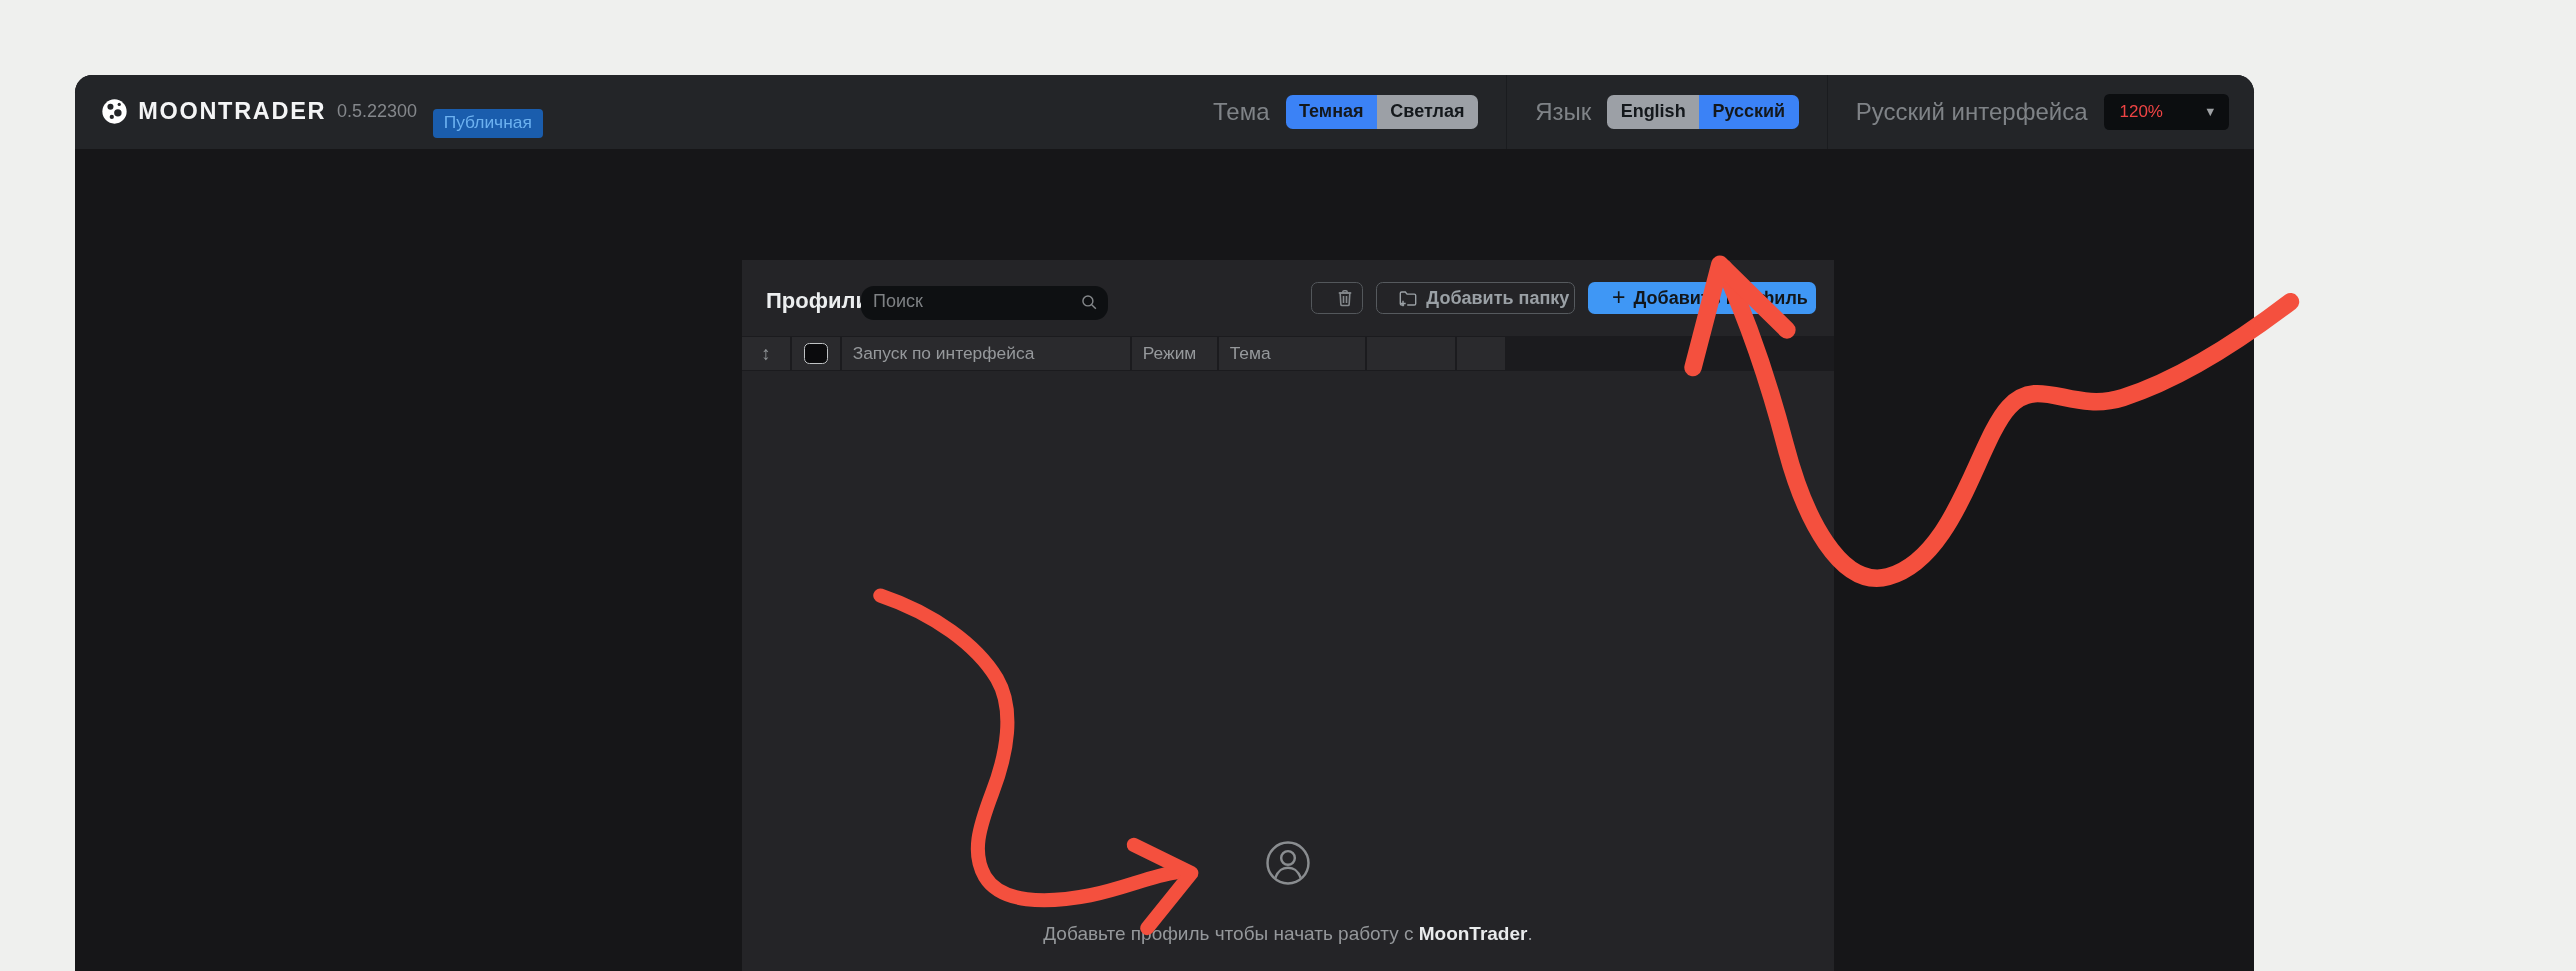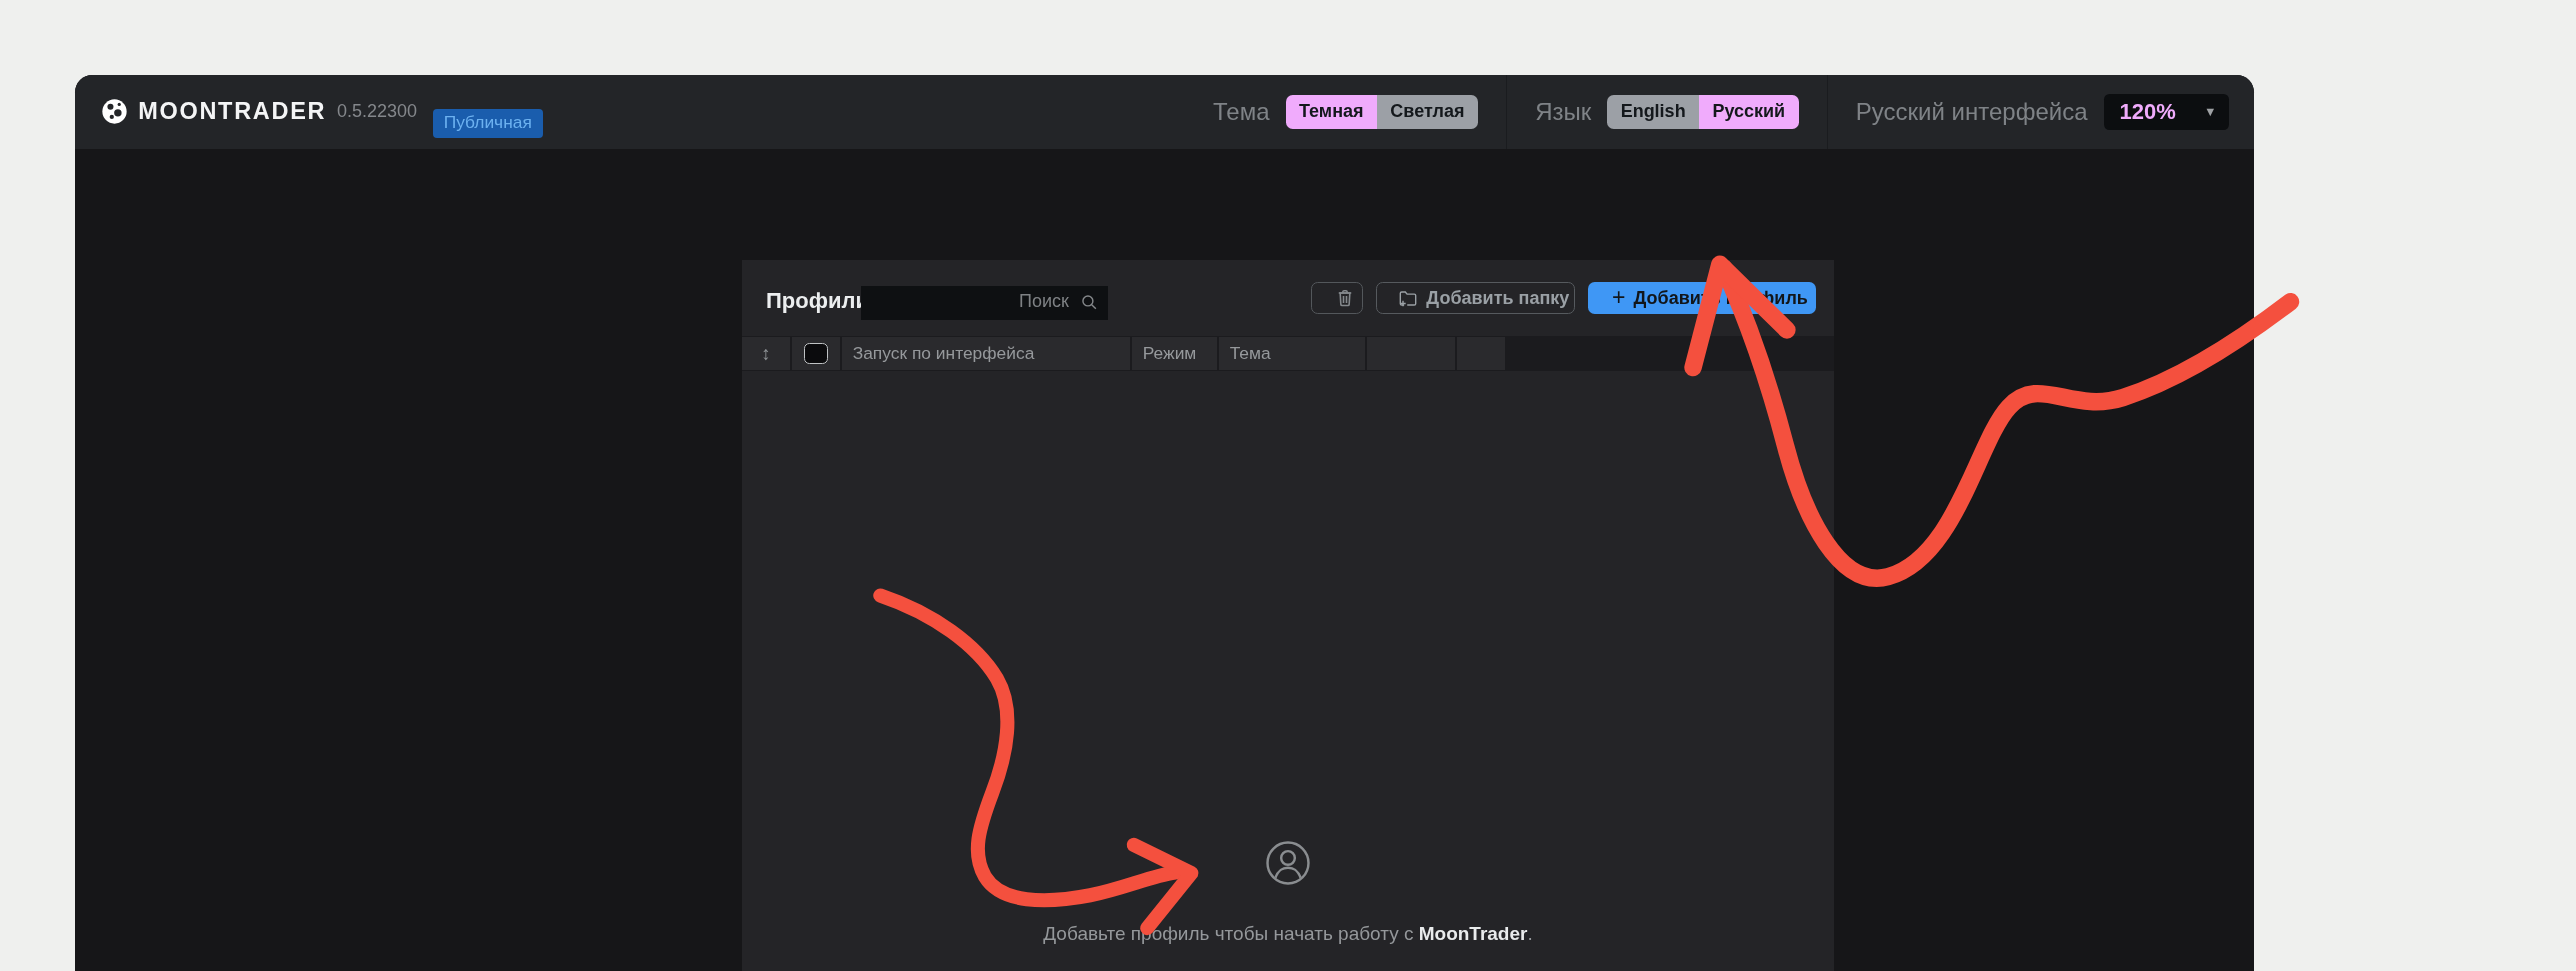--- a/index.html
+++ b/index.html
@@ -33,43 +33,42 @@
     margin-left: 16px; background: #1a5dad; color: #6cb1f0;
     font-size: 17.4px; padding: 3.4px 10.7px 4.7px; border-radius: 4px; margin-top: 23px;
   }
   .appbar-right { margin-left: auto; display: flex; align-items: center; height: 100%; padding-right: 25.5px; }
   .ctl-label { font-size: 24px; color: #7f8387; margin-right: 16px; white-space: nowrap; }
   .segmented { display: flex; border-radius: 6.7px; overflow: hidden; }
   .segment {
     font-size: 18px; font-weight: 700; color: #14181c; padding: 6px 13.4px 7.4px;
     cursor: pointer; white-space: nowrap;
   }
-  .segment.sel { background: #f0abfc; }
+  .segment.sel { background: #3b82f6; }
   .segment.unsel { background: #9ca0a6; }
   .appbar-divider { width: 1.3px; height: 74px; background: #1a1c1f; margin: 0 28px; }
   .scale-dropdown {
     width: 125px; height: 36px; background: #0c0e10; border-radius: 5.4px;
     display: flex; align-items: center; justify-content: space-between;
     padding: 0 12px 0 16px; cursor: pointer;
   }
-  .scale-value { font-size: 22px; font-weight: 700; color: #f0abfc; }
+  .scale-value { font-size: 17px; font-weight: 400; color: #ef4444; }
   .scale-caret { font-size: 12.7px; color: #9fa2a5; }
 
   
   .main { position: absolute; left: 0; top: 74px; width: 100%; bottom: 0; background: #161618; }
   .panel { position: absolute; left: 667px; top: 111px; width: 1092px; bottom: 0; background: #242427; }
 
   
   .panel-title { position: absolute; left: 24px; top: 28px; font-size: 22px; font-weight: 700; color: #eceeef; }
   .search-wrap { position: absolute; left: 119px; top: 25.5px; width: 247px; height: 34px; }
   .search-input {
     width: 100%; height: 100%; background: #0e1012; border: none; outline: none;
-    border-radius: 0; color: #d6d8da; font-size: 18px; padding: 0 39px 1.3px 12px;
+    border-radius: 13px; color: #d6d8da; font-size: 18px; padding: 0 39px 1.3px 12px;
     font-family: "Liberation Sans", sans-serif;
-    text-align: right;
   }
   .search-input::placeholder { color: #7e8184; }
   .search-icon { position: absolute; right: 9.4px; top: 7.4px; width: 19px; height: 19px; pointer-events: none; }
 
   .btn { display: flex; align-items: center; justify-content: center; border-radius: 6.7px; cursor: pointer; padding-left: 16px; }
   .btn-trash { position: absolute; left: 569px; top: 22px; width: 52px; height: 32px; border: 1.3px solid #53575b; }
   .btn-folder {
     position: absolute; left: 634px; top: 22px; width: 199px; height: 32px;
     border: 1.3px solid #565a5e; gap: 8.7px; color: #9aa0a5; font-size: 18px; font-weight: 700;
   }

